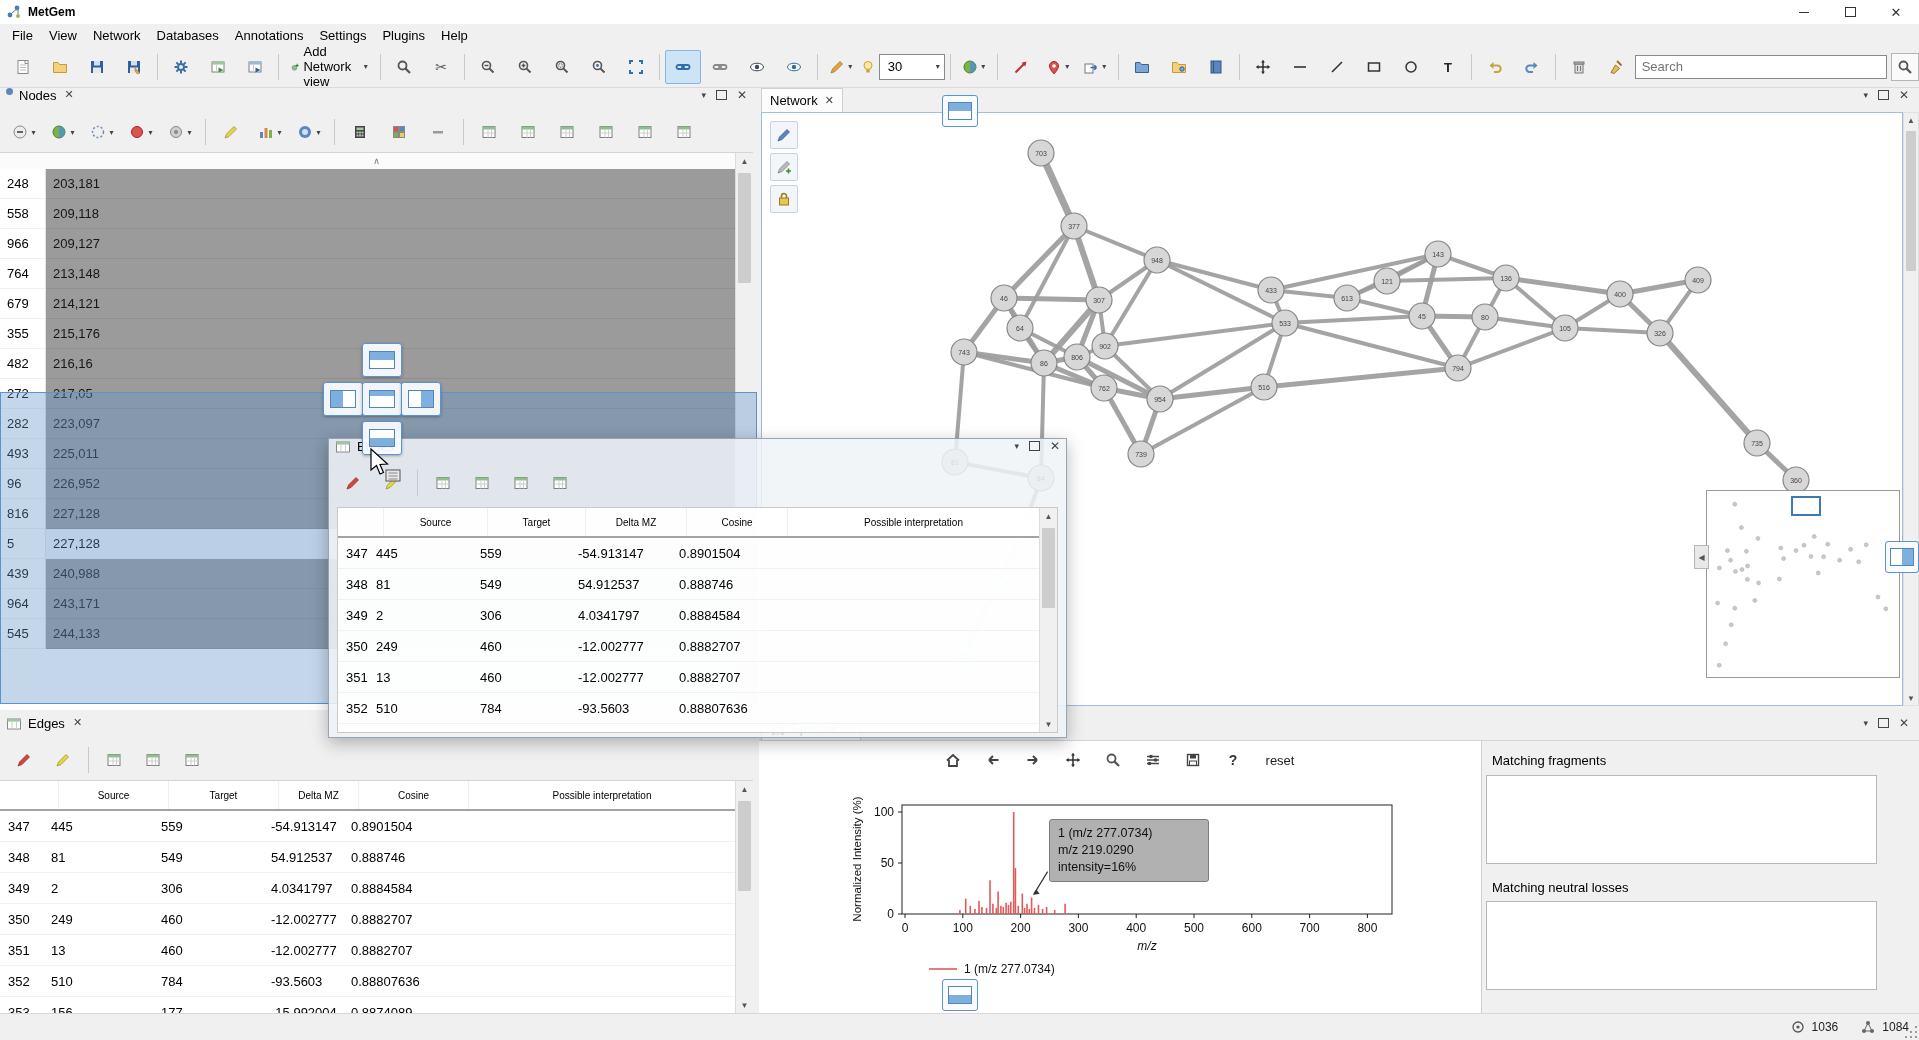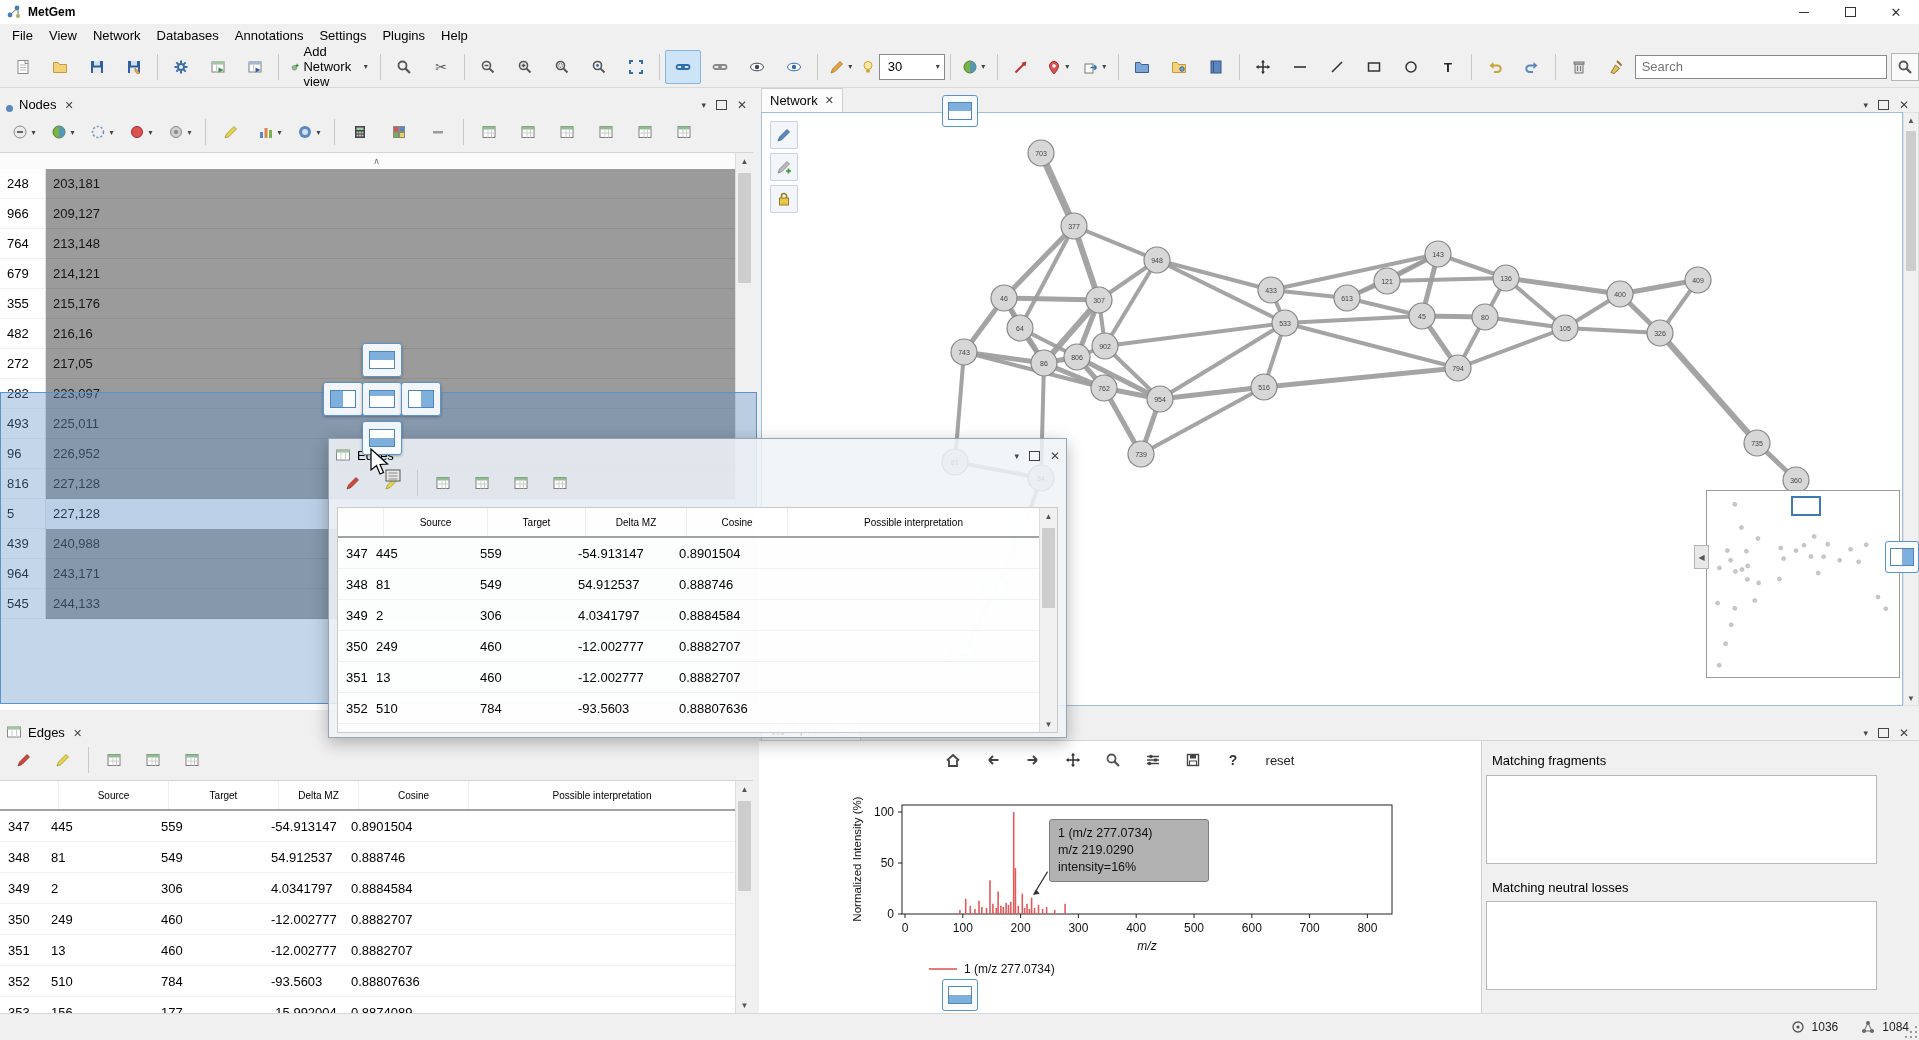--- a/index.html
+++ b/index.html
@@ -30,21 +30,21 @@
   .tbtn.checked{background:#cde4f7;border-color:#84b6e0;}
   .tsep{width:1px;height:26px;background:#c9c9c9;margin:0 4px;flex:0 0 1px;}
   .dd{font-size:8px;color:#444;margin-left:1px;}
   .combo-btn{height:30px;display:flex;align-items:center;gap:4px;padding:0 6px;border:1px solid transparent;border-radius:2px;font-size:13px;}
   .spinbox{height:24px;background:#fff;border:1px solid #8a8a8a;display:flex;align-items:center;padding:0 4px 0 8px;gap:8px;font-size:13px;min-width:52px;justify-content:space-between;}
   #search-wrap{margin-left:auto;display:flex;align-items:center;gap:4px;margin-right:6px;}
   #search-input{width:252px;height:24px;border:1px solid #8a8a8a;background:#fff;font:13px "Liberation Sans",sans-serif;padding:0 6px;box-sizing:border-box;}
   #search-btn{width:26px;height:26px;border:1px solid #b5b5b5;background:#fafafa;display:flex;align-items:center;justify-content:center;}
 
   
-  .dock-tabrow{height:24px;display:flex;align-items:flex-end;padding:0 6px;gap:6px;font-size:13px;}
+  .dock-tabrow{height:24px;display:flex;align-items:flex-start;padding:0 6px;gap:6px;font-size:13px;}
   .dock-close{color:#444;font-size:11px;margin-left:2px;}
   .dock-right-btns{margin-left:auto;display:flex;align-items:center;gap:10px;color:#444;}
   .float-glyph{width:9px;height:8px;border:1px solid #444;display:inline-block;}
   .dock-dot{width:7px;height:7px;border-radius:50%;background:#5b87c0;display:inline-block;}
   .dock-toolbar{height:40px;display:flex;align-items:center;gap:3px;padding:0 6px;}
 
   
   #nodes-dock{left:0;top:88px;width:753px;height:622px;background:#f0f0f0;}
   #nodes-table-wrap{position:absolute;left:0;top:64px;right:0;bottom:0;background:#fff;border-top:1px solid #d4d4d4;}
   #nodes-header{height:16px;background:#fbfbfb;border-bottom:1px solid #d8d8d8;display:flex;align-items:center;justify-content:center;font-size:9px;color:#777;}
@@ -593,20 +593,24 @@
           <line x1="10.5" y1="5.5" x2="10.5" y2="13.5" stroke="#ccc"></line>
         </svg>
       </div>
     </div>
   <div id="nodes-table-wrap">
     <div id="nodes-header">∧</div>
     <div id="nodes-body" style="position:absolute;left:0;top:16px;right:17px;bottom:0;overflow:hidden;">
         <div class="nrow sel">
           <div class="nid">248</div>
           <div class="nval">203,181</div>
+        </div>
+        <div class="nrow sel">
+          <div class="nid">558</div>
+          <div class="nval">209,118</div>
         </div>
         <div class="nrow sel">
           <div class="nid">966</div>
           <div class="nval">209,127</div>
         </div>
         <div class="nrow sel">
           <div class="nid">764</div>
           <div class="nval">213,148</div>
         </div>
         <div class="nrow sel">

